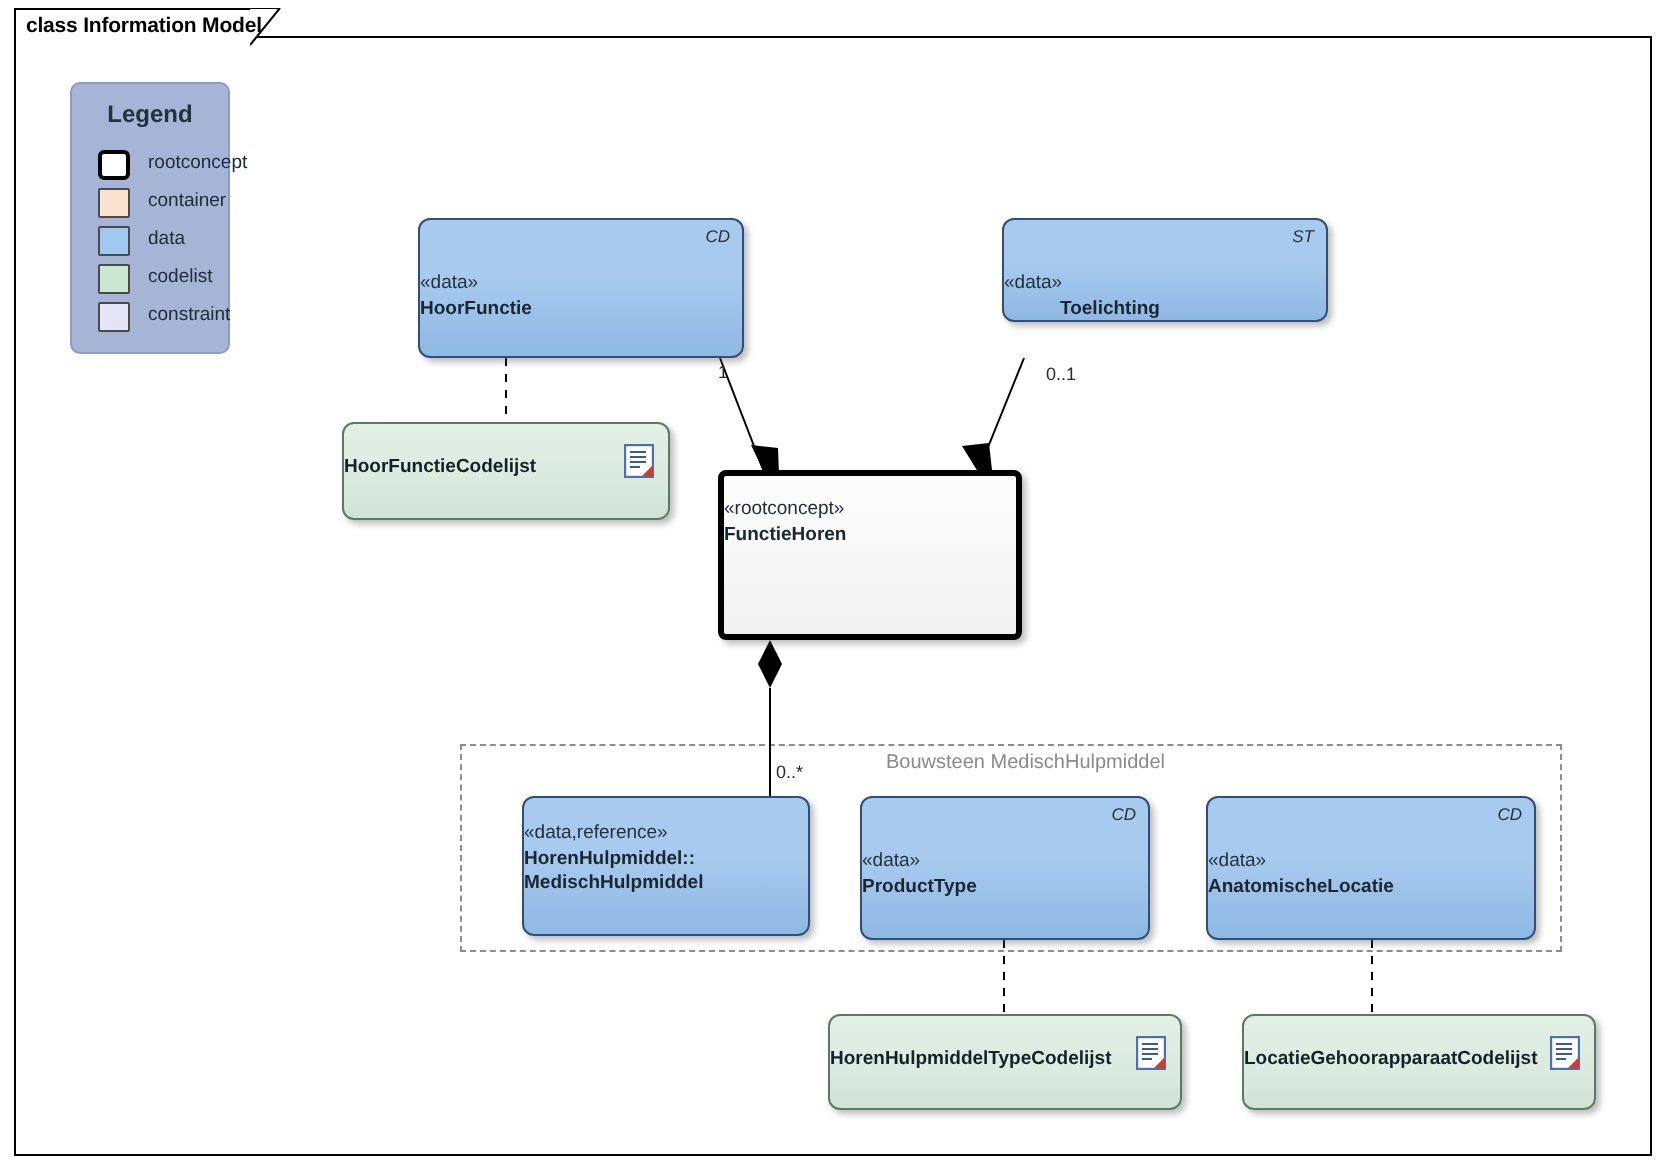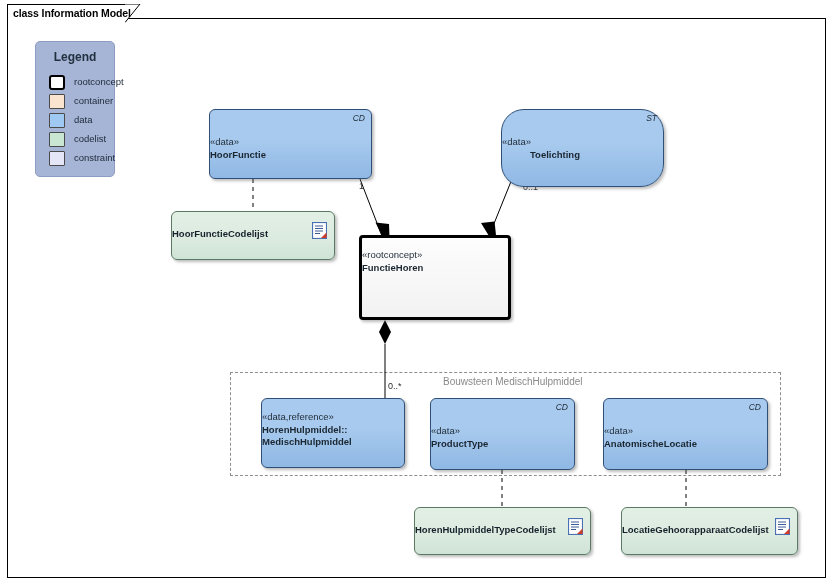--- a/index.html
+++ b/index.html
@@ -293,21 +293,21 @@
   <div class="mult-label" style="left:359px; top:181px;">1</div>
   <div class="mult-label" style="left:523px; top:182px;">0..1</div>
   <div class="mult-label" style="left:388px; top:381px;">0..*</div>
 
   <div class="uml-box data" style="left:209px; top:109px; width:163px; height:70px;">
     <div class="box-corner-tag">CD</div>
     <div class="box-stereotype" style="top:26px;">«data»</div>
     <div class="box-name" style="top:39px;">HoorFunctie</div>
   </div>
 
-  <div class="uml-box data" style="left:501px; top:109px; width:163px; height:78px;border-radius:23px;">
+  <div class="uml-box data" style="left:501px; top:109px; width:163px; height:52px;">
     <div class="box-corner-tag">ST</div>
     <div class="box-stereotype" style="top:26px;">«data»</div>
     <div class="box-name" style="top:39px;margin-left:28px;">Toelichting</div>
   </div>
 
   <div class="uml-box rootconcept" style="left:359px; top:235px; width:152px; height:85px;">
     <div class="box-stereotype" style="top:11px;">«rootconcept»</div>
     <div class="box-name" style="top:24px;">FunctieHoren</div>
   </div>
 

